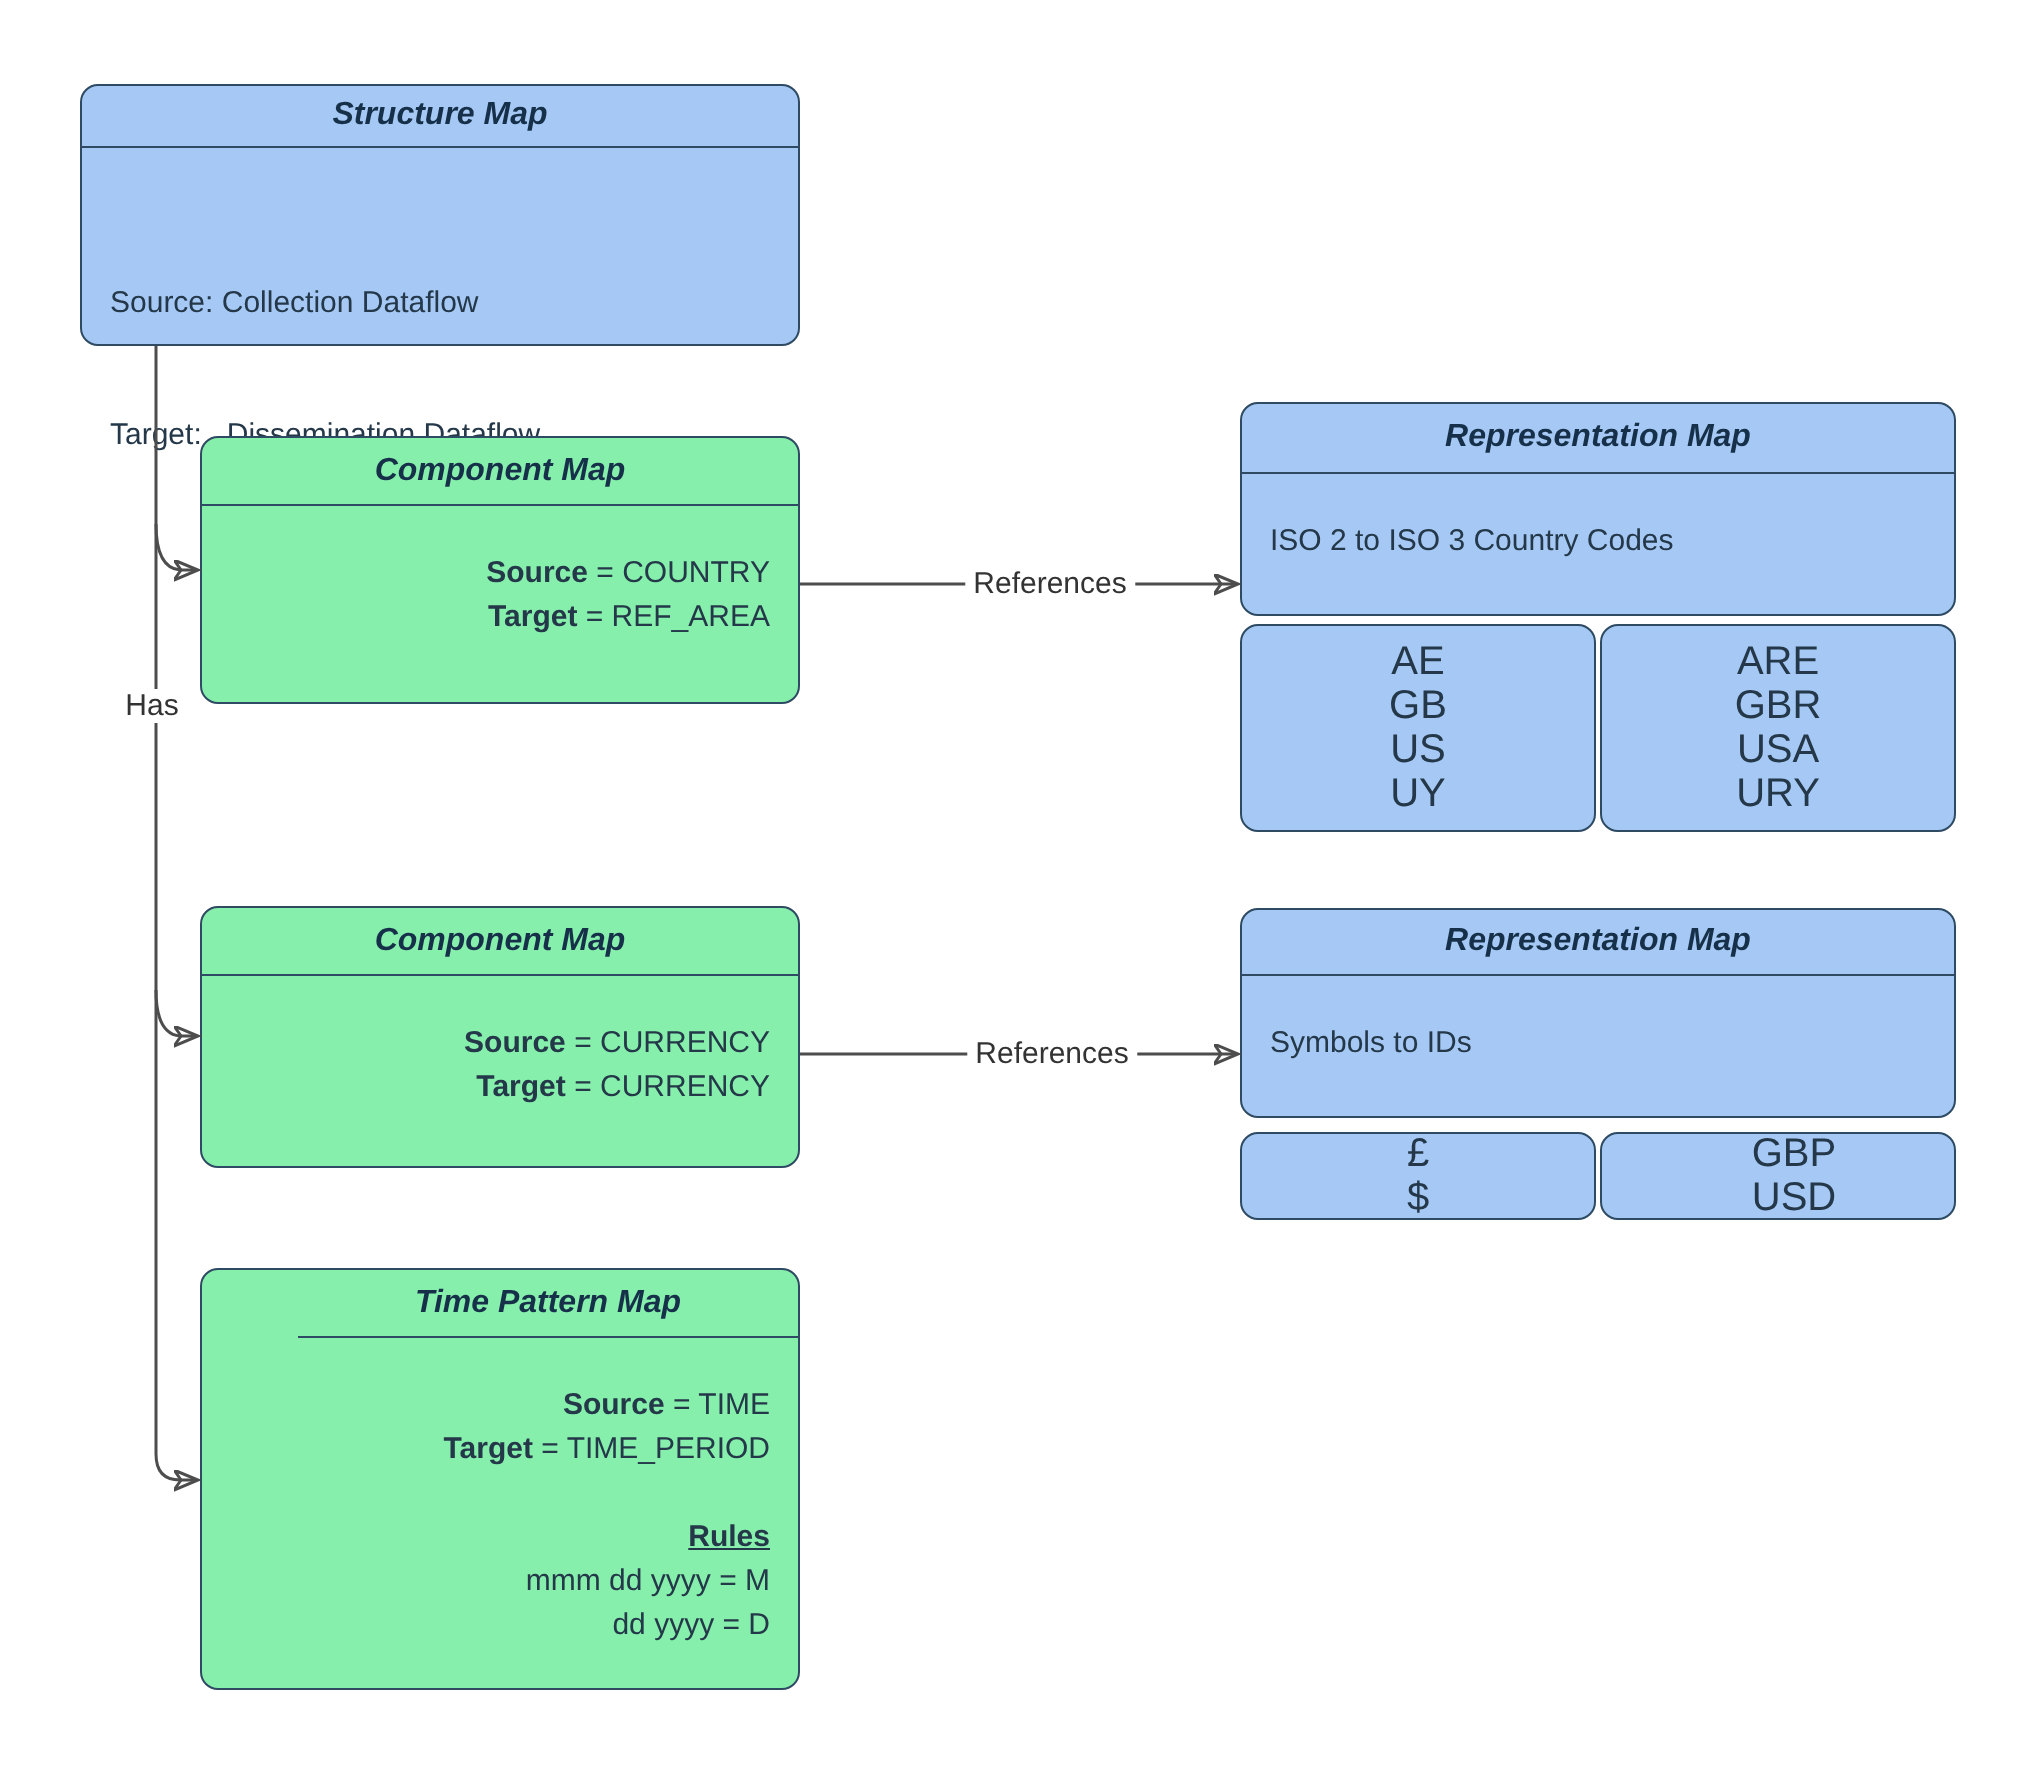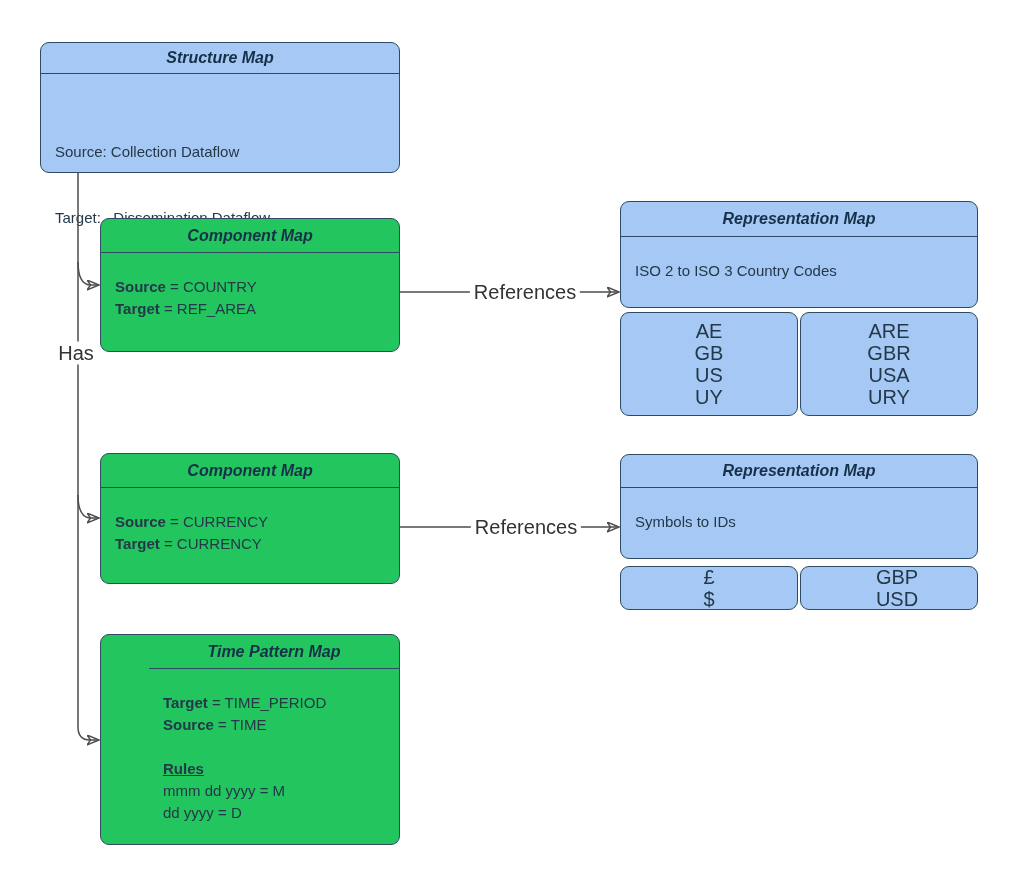--- a/index.html
+++ b/index.html
@@ -5,21 +5,21 @@
   html,body{margin:0;padding:0;background:#ffffff;}
   .canvas{
     position:relative;width:1020px;height:889px;background:#ffffff;
     font-family:"Liberation Sans",sans-serif;overflow:hidden;
   }
   .box{
     position:absolute;box-sizing:border-box;
     border:1.5px solid #2e4b63;border-radius:9px;
     color:#243849;background:#a5c9f4;
   }
-  .box.light{background:#22c55e;}
+  .box.light{background:#86efac;text-align:right;}
   .hdr{
     box-sizing:border-box;height:34px;display:flex;align-items:center;justify-content:center;
     font-size:16px;font-weight:bold;font-style:italic;color:#17304a;
     border-bottom:1.5px solid #2e4b63;
   }
   .hdr.short{height:31px;}
   .body{
     font-size:15px;line-height:22px;padding:23px 14px 0 14px;
   }
   .body.pre{white-space:pre-wrap;}
@@ -27,21 +27,21 @@
   .spacer{height:22px;}
   .rules-h{font-weight:bold;text-decoration:underline;}
   .codebox{
     display:flex;flex-direction:column;align-items:center;justify-content:center;
     font-size:20px;line-height:22px;text-align:center;
   }
   .connector-layer{position:absolute;left:0;top:0;z-index:3;}
   .connector-layer path{fill:none;stroke:#4d4d4d;stroke-width:1.5;}
   .edge-label{
     position:absolute;z-index:4;transform:translate(-50%,-50%);
-    background:#ffffff;padding:0 4px;font-size:20px;color:#333333;white-space:nowrap;
+    background:#ffffff;padding:0 4px;font-size:15px;color:#333333;white-space:nowrap;
   }
 </style>
 </head>
 <body>
 
 <div class="canvas">
 
   <div class="box" style="left:40px;top:42px;width:360px;height:131px;">
     <div class="hdr short">Structure Map</div>
     <div class="body pre">
@@ -105,26 +105,26 @@
   </div>
   <div class="box codebox" style="left:800px;top:566px;width:178px;height:44px;padding-left:16px;">
     <div>GBP</div>
     <div>USD</div>
   </div>
 
   <div class="box light" style="left:100px;top:634px;width:300px;height:211px;padding-left:48px;">
     <div class="hdr">Time Pattern Map</div>
     <div class="body">
       <div class="kv">
+        <b>Source</b>
+        <span>= TIME</span>
+      </div>
+      <div class="kv">
         <b>Target</b>
         <span>= TIME_PERIOD</span>
-      </div>
-      <div class="kv">
-        <b>Source</b>
-        <span>= TIME</span>
       </div>
       <div class="spacer"></div>
       <div class="rules-h">Rules</div>
       <div>mmm dd yyyy = M</div>
       <div>dd yyyy = D</div>
     </div>
   </div>
 
   <svg class="connector-layer" width="1020" height="889" viewBox="0 0 1020 889">
     <defs>

